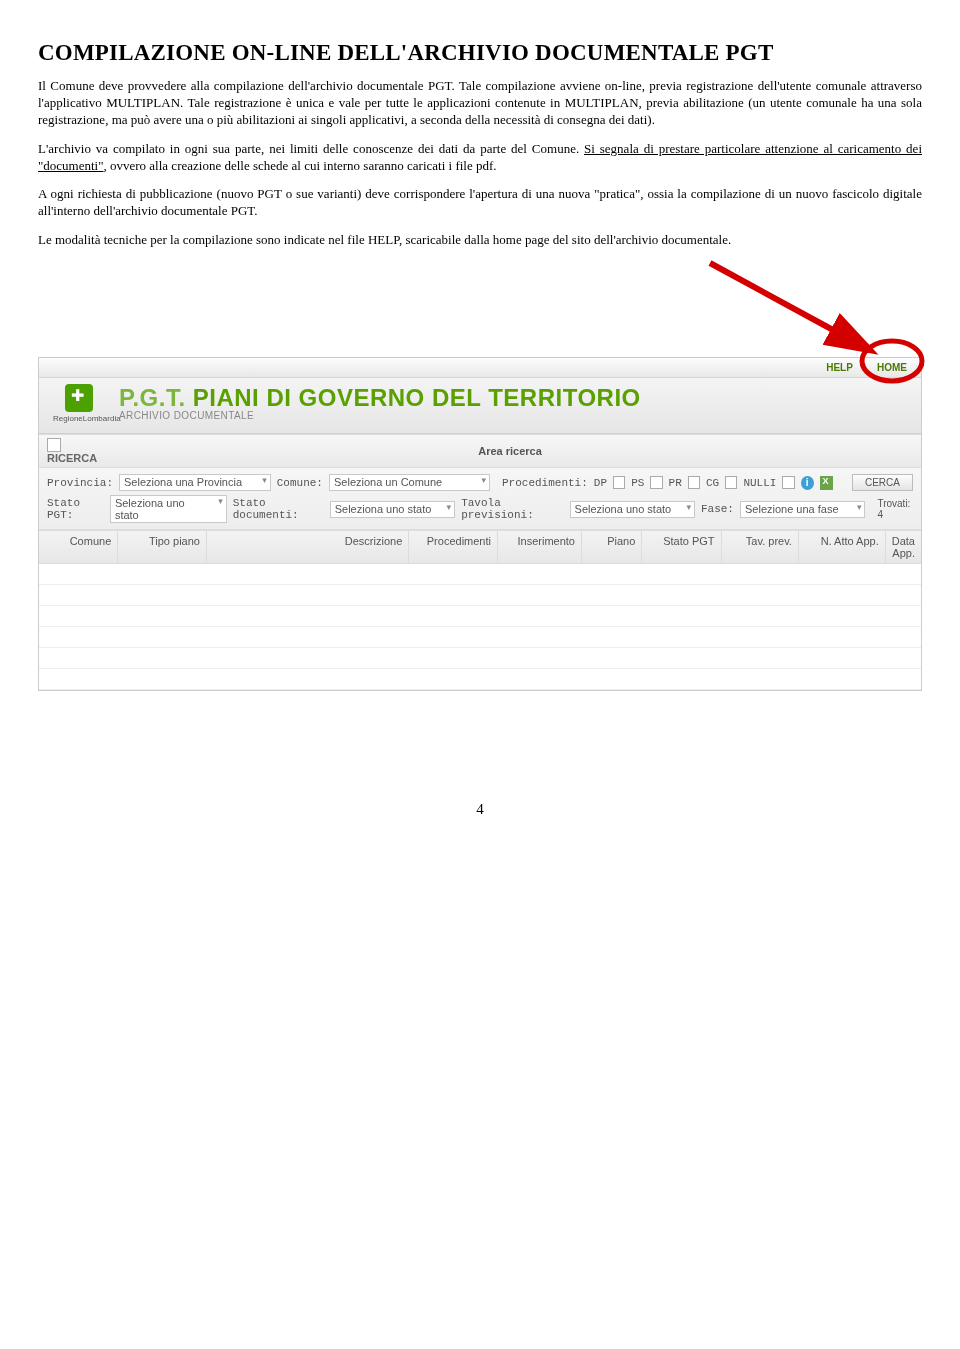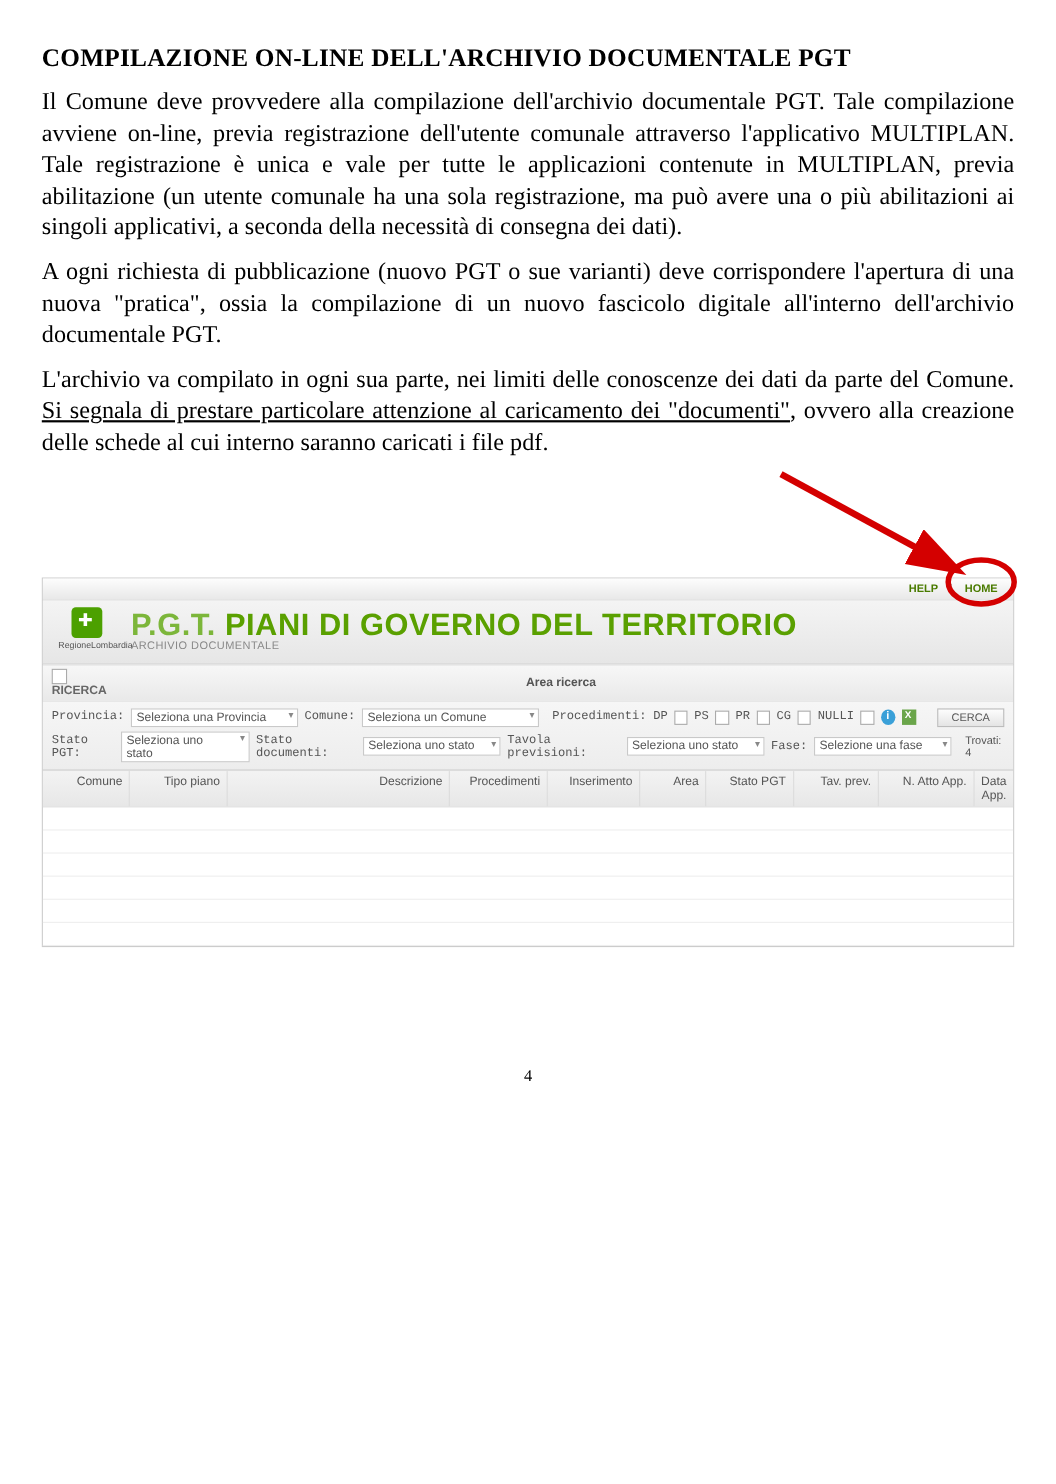--- a/index.html
+++ b/index.html
@@ -19,21 +19,21 @@
   h1.heading {
     font-size: 23px;
     margin: 0 0 12px 0;
     font-weight: bold;
     letter-spacing: 0.2px;
   }
   .smallcaps {
     font-variant: small-caps;
   }
   p.body {
-    font-size: 22px;
+    font-size: 13px;
     line-height: 1.30;
     margin: 0 0 12px 0;
     text-align: justify;
   }
   .u { text-decoration: underline; }
 
   
   .annot-wrap {
     position: relative;
     height: 80px;
@@ -87,21 +87,21 @@
     content:"✚";
     color:#fff;
     position:absolute;
     left:6px;top:2px;
     font-size:16px;
   }
   .logo .lt { font-size: 8px; color:#555;}
   .brand-title .big {
     color: #5aa000;
     font-weight: bold;
-    font-size: 28px;
+    font-size: 24px;
     letter-spacing: 0.5px;
   }
   .brand-title .big .light {
     color: #7cb63a;
     font-weight: bold;
   }
   .brand-title .sub {
     font-size: 10px;
     color: #888;
     letter-spacing: 0.4px;
@@ -215,24 +215,25 @@
 </head>
 <body>
 
 <div class="page">
 
   <h1 class="heading">
     <span><span>C</span><span class="smallcaps">OMPILAZIONE ON</span><span>-</span><span class="smallcaps">LINE DELL</span><span>'</span><span class="smallcaps">ARCHIVIO DOCUMENTALE </span><span>PGT</span></span>
   </h1>
 
   <p class="body">Il Comune deve provvedere alla compilazione dell'archivio documentale PGT. Tale compilazione avviene on-line, previa registrazione dell'utente comunale attraverso l'applicativo MULTIPLAN. Tale registrazione è unica e vale per tutte le applicazioni contenute in MULTIPLAN, previa abilitazione (un utente comunale ha una sola registrazione, ma può avere una o più abilitazioni ai singoli applicativi, a seconda della necessità di consegna dei dati).</p>
-  <p class="body">A ogni richiesta di pubblicazione (nuovo PGT o sue varianti) deve corrispondere l'apertura di una nuova "pratica", ossia la compilazione di un nuovo fascicolo digitale all'interno dell'archivio documentale PGT.</p>
   <p class="body">
     <span>L'archivio va compilato in ogni sua parte, nei limiti delle conoscenze dei dati da parte del Comune. </span><span class="u">Si segnala di prestare particolare attenzione al caricamento dei "documenti"</span><span>, ovvero alla creazione delle schede al cui interno saranno caricati i file pdf.</span>
   </p>
+  <p class="body">A ogni richiesta di pubblicazione (nuovo PGT o sue varianti) deve corrispondere l'apertura di una nuova "pratica", ossia la compilazione di un nuovo fascicolo digitale all'interno dell'archivio documentale PGT.</p>
+  <p class="body">Le modalità tecniche per la compilazione sono indicate nel file HELP, scaricabile dalla home page del sito dell'archivio documentale.</p>
 
   <div class="annot-wrap">
     <svg width="260" height="140" viewBox="0 0 260 140">
       <defs>
         <marker id="ah" markerWidth="10" markerHeight="10" refX="7" refY="3" orient="auto">
           <path d="M0,0 L0,6 L9,3 z" fill="#d40000"></path>
         </marker>
       </defs>
       <line x1="30" y1="10" x2="188" y2="96" stroke="#d40000" stroke-width="6" marker-end="url(#ah)"></line>
       <ellipse cx="212" cy="108" rx="30" ry="20" fill="none" stroke="#d40000" stroke-width="5"></ellipse>
@@ -306,21 +307,21 @@
         <span class="trov">Trovati: 4</span>
       </div>
     </div>
 
     <div class="tablehead">
       <div class="col" style="width:70px">Comune</div>
       <div class="col" style="width:80px">Tipo piano</div>
       <div class="col" style="width:200px">Descrizione</div>
       <div class="col" style="width:80px">Procedimenti</div>
       <div class="col" style="width:75px">Inserimento</div>
-      <div class="col" style="width:50px">Area</div>
+      <div class="col" style="width:50px">Piano</div>
       <div class="col" style="width:70px">Stato PGT</div>
       <div class="col" style="width:68px">Tav. prev.</div>
       <div class="col" style="width:78px">N. Atto App.</div>
       <div class="col" style="flex:1;border-right:none">Data App.</div>
     </div>
 
     <div class="emptyrows">
       <div class="r"></div>
       <div class="r"></div>
       <div class="r"></div>

